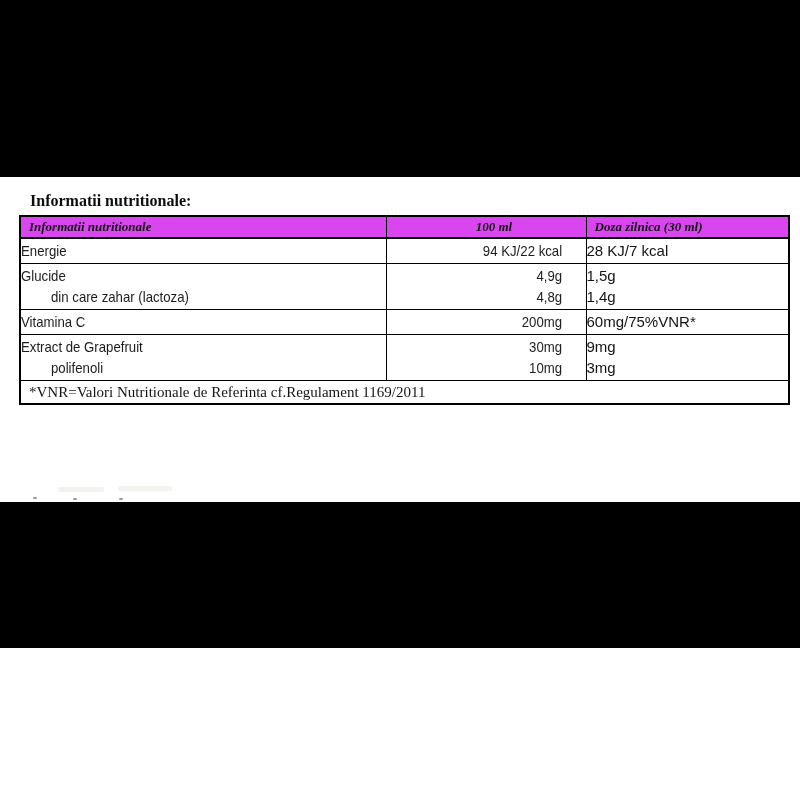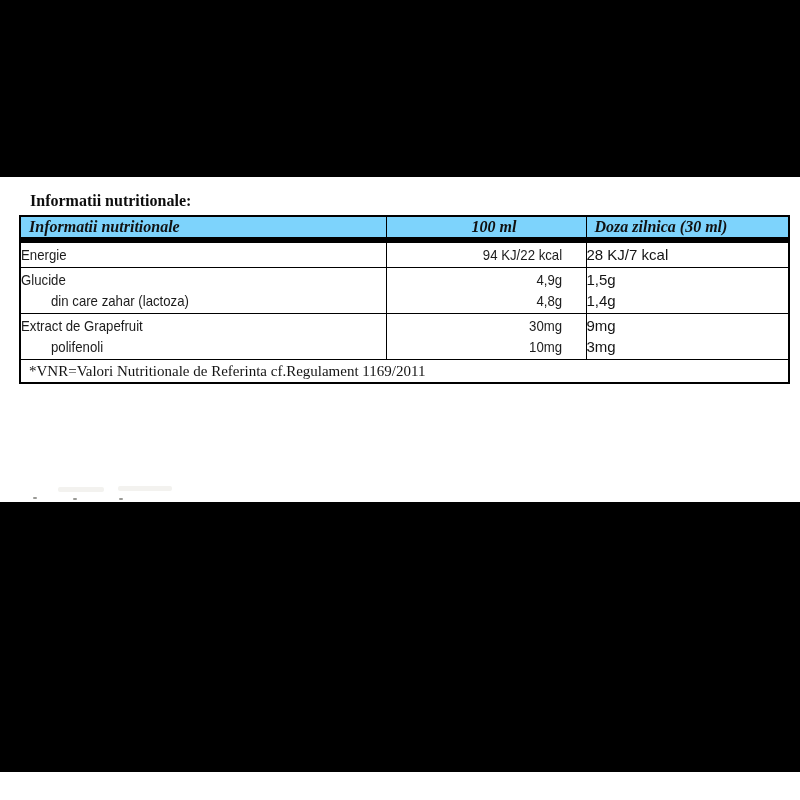--- a/index.html
+++ b/index.html
@@ -1,18 +1,18 @@
 <!DOCTYPE html>
 <html><head>
 <meta charset="utf-8">
 <style>
   html,body{margin:0;padding:0;background:#ffffff;}
   .canvas{
     position:relative;
-    width:800px;height:772px;
+    width:800px;height:648px;
     background:#ffffff;
     overflow:hidden;
     font-family:"Liberation Serif", serif;
     color:#111111;
   }
   .bar{position:absolute;left:0;width:800px;background:#000000;}
   .bar.top{top:0;height:177px;}
   .bar.bottom{top:502px;height:298px;}
 
   .heading{
@@ -29,25 +29,25 @@
     table-layout:fixed;
     border:2px solid #000000;
     background:#ffffff;
   }
   table.nutri th, table.nutri td{
     border:1px solid #000000;
     vertical-align:top;
     padding:0;
   }
   table.nutri thead th{
-    border-bottom:6px solid #000000;
-    background:#7dd3fc;
+    border-bottom:2px solid #000000;
+    background:#d946ef;
     font-family:"Liberation Serif", serif;
     font-style:italic;font-weight:bold;
-    font-size:16px;line-height:19px;
+    font-size:13px;line-height:19px;
     text-align:left;
     padding:0 0 1px 8px;
   }
   table.nutri thead th.c2{text-align:center;padding-left:16px;}
   col.c1{width:366px;} col.c2{width:200px;} col.c3{width:203px;}
 
   td.c1{padding-left:9px;}
   td.c2{padding-left:8px;text-align:right;}
   td.c3{padding-left:8px;}
   td .line{
@@ -127,20 +127,31 @@
             <div class="line">4,9g</div>
             <div class="line">4,8g</div>
           </td>
           <td class="c3">
             <div class="line">1,5g</div>
             <div class="line">1,4g</div>
           </td>
         </tr>
         <tr class="datarow">
           <td class="c1">
+            <div class="line">Vitamina C</div>
+          </td>
+          <td class="c2">
+            <div class="line">200mg</div>
+          </td>
+          <td class="c3">
+            <div class="line">60mg/75%VNR*</div>
+          </td>
+        </tr>
+        <tr class="datarow">
+          <td class="c1">
             <div class="line">Extract de Grapefruit</div>
             <div class="line indent">polifenoli</div>
           </td>
           <td class="c2">
             <div class="line">30mg</div>
             <div class="line">10mg</div>
           </td>
           <td class="c3">
             <div class="line">9mg</div>
             <div class="line">3mg</div>

